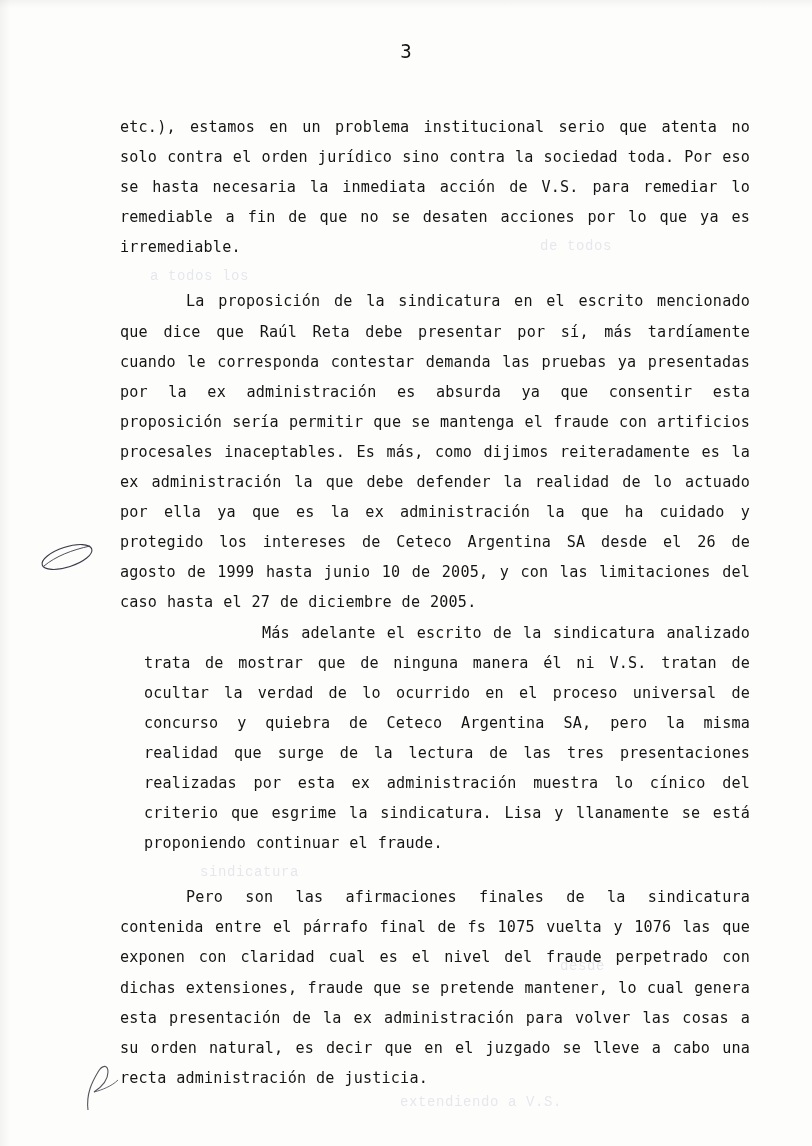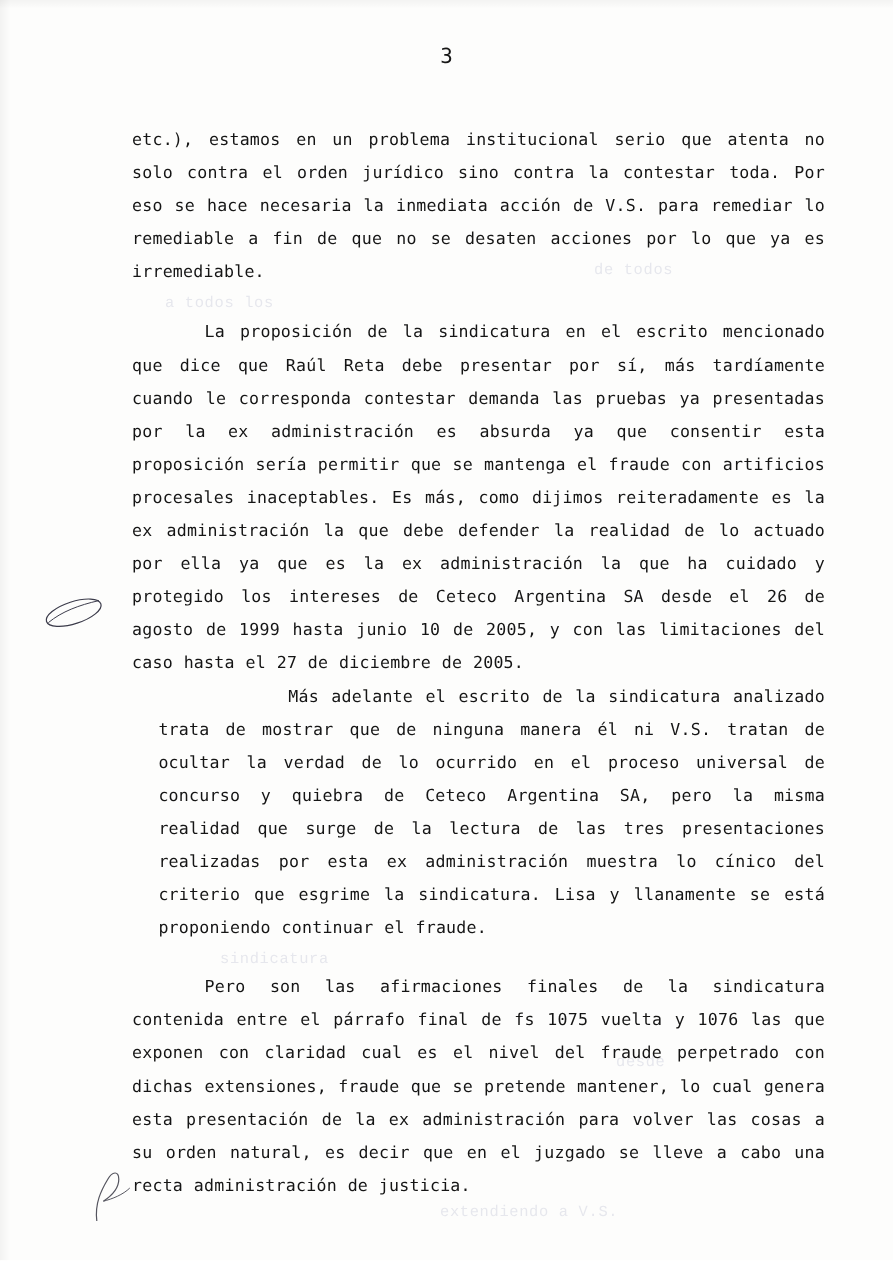--- a/index.html
+++ b/index.html
@@ -109,21 +109,21 @@
 
   <div class="page-number">3</div>
 
   <div class="ghost g1">de todos</div>
   <div class="ghost g2">a todos los</div>
   <div class="ghost g3">sindicatura</div>
   <div class="ghost g4">extendiendo a V.S.</div>
   <div class="ghost g5">desde</div>
 
   <div class="body-text">
-    <p class="para">etc.), estamos en un problema institucional serio que atenta no solo contra el orden jurídico sino contra la contestar toda. Por eso se hace necesaria la inmediata acción de V.S. para remediar lo remediable a fin de que no se desaten acciones por lo que ya es irremediable.</p>
+    <p class="para">etc.), estamos en un problema institucional serio que atenta no solo contra el orden jurídico sino contra la sociedad toda. Por eso se hasta necesaria la inmediata acción de V.S. para remediar lo remediable a fin de que no se desaten acciones por lo que ya es irremediable.</p>
     <p class="para indent">La proposición de la sindicatura en el escrito mencionado que dice que Raúl Reta debe presentar por sí, más tardíamente cuando le corresponda contestar demanda las pruebas ya presentadas por la ex administración es absurda ya que consentir esta proposición sería permitir que se mantenga el fraude con artificios procesales inaceptables. Es más, como dijimos reiteradamente es la ex administración la que debe defender la realidad de lo actuado por ella ya que es la ex administración la que ha cuidado y protegido los intereses de Ceteco Argentina SA desde el 26 de agosto de 1999 hasta junio 10 de 2005, y con las limitaciones del caso hasta el 27 de diciembre de 2005.</p>
     <p class="para indent-lg">Más adelante el escrito de la sindicatura analizado trata de mostrar que de ninguna manera él ni V.S. tratan de ocultar la verdad de lo ocurrido en el proceso universal de concurso y quiebra de Ceteco Argentina SA, pero la misma realidad que surge de la lectura de las tres presentaciones realizadas por esta ex administración muestra lo cínico del criterio que esgrime la sindicatura. Lisa y llanamente se está proponiendo continuar el fraude.</p>
     <p class="para indent">Pero son las afirmaciones finales de la sindicatura contenida entre el párrafo final de fs 1075 vuelta y 1076 las que exponen con claridad cual es el nivel del fraude perpetrado con dichas extensiones, fraude que se pretende mantener, lo cual genera esta presentación de la ex administración para volver las cosas a su orden natural, es decir que en el juzgado se lleve a cabo una recta administración de justicia.</p>
   </div>
 
   <svg class="ink-mark" viewBox="0 0 58 34">
     <ellipse cx="29" cy="17" rx="26" ry="10" transform="rotate(-18 29 17)" fill="none" stroke="#3b3b4a" stroke-width="1.1"></ellipse>
     <path d="M6 26 C 18 16, 34 10, 52 6" fill="none" stroke="#3b3b4a" stroke-width="0.9"></path>
   </svg>
 

